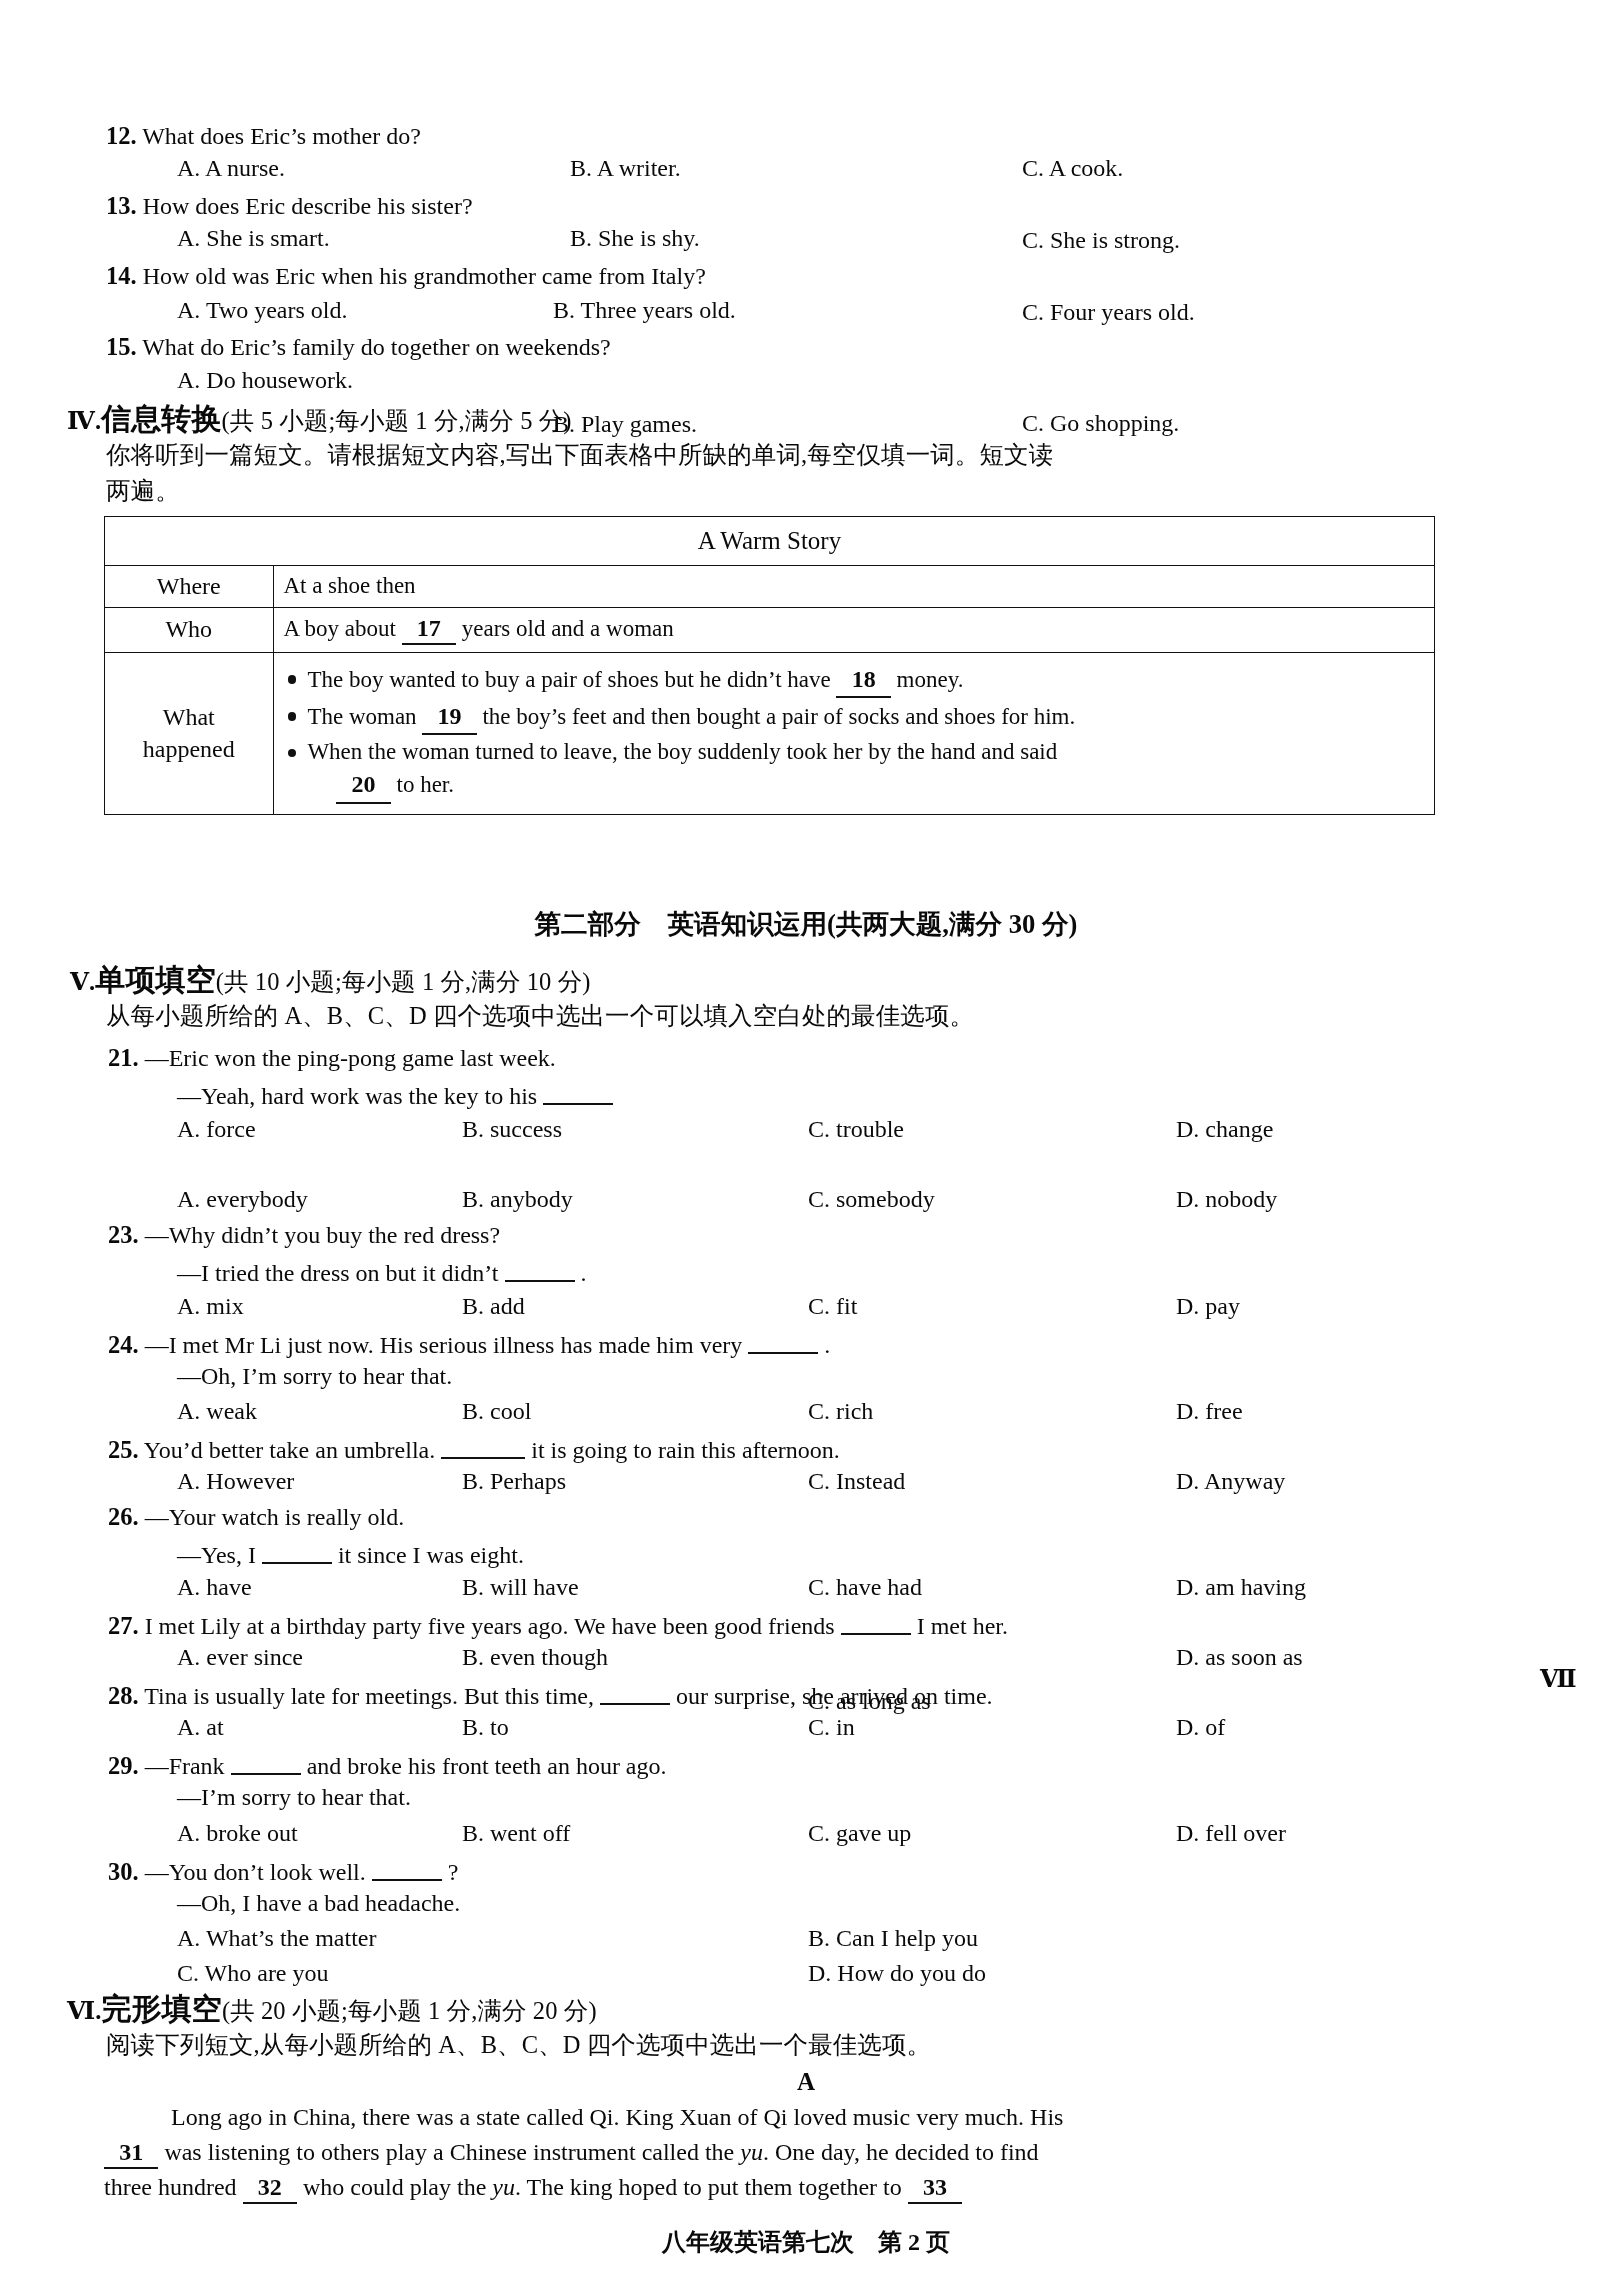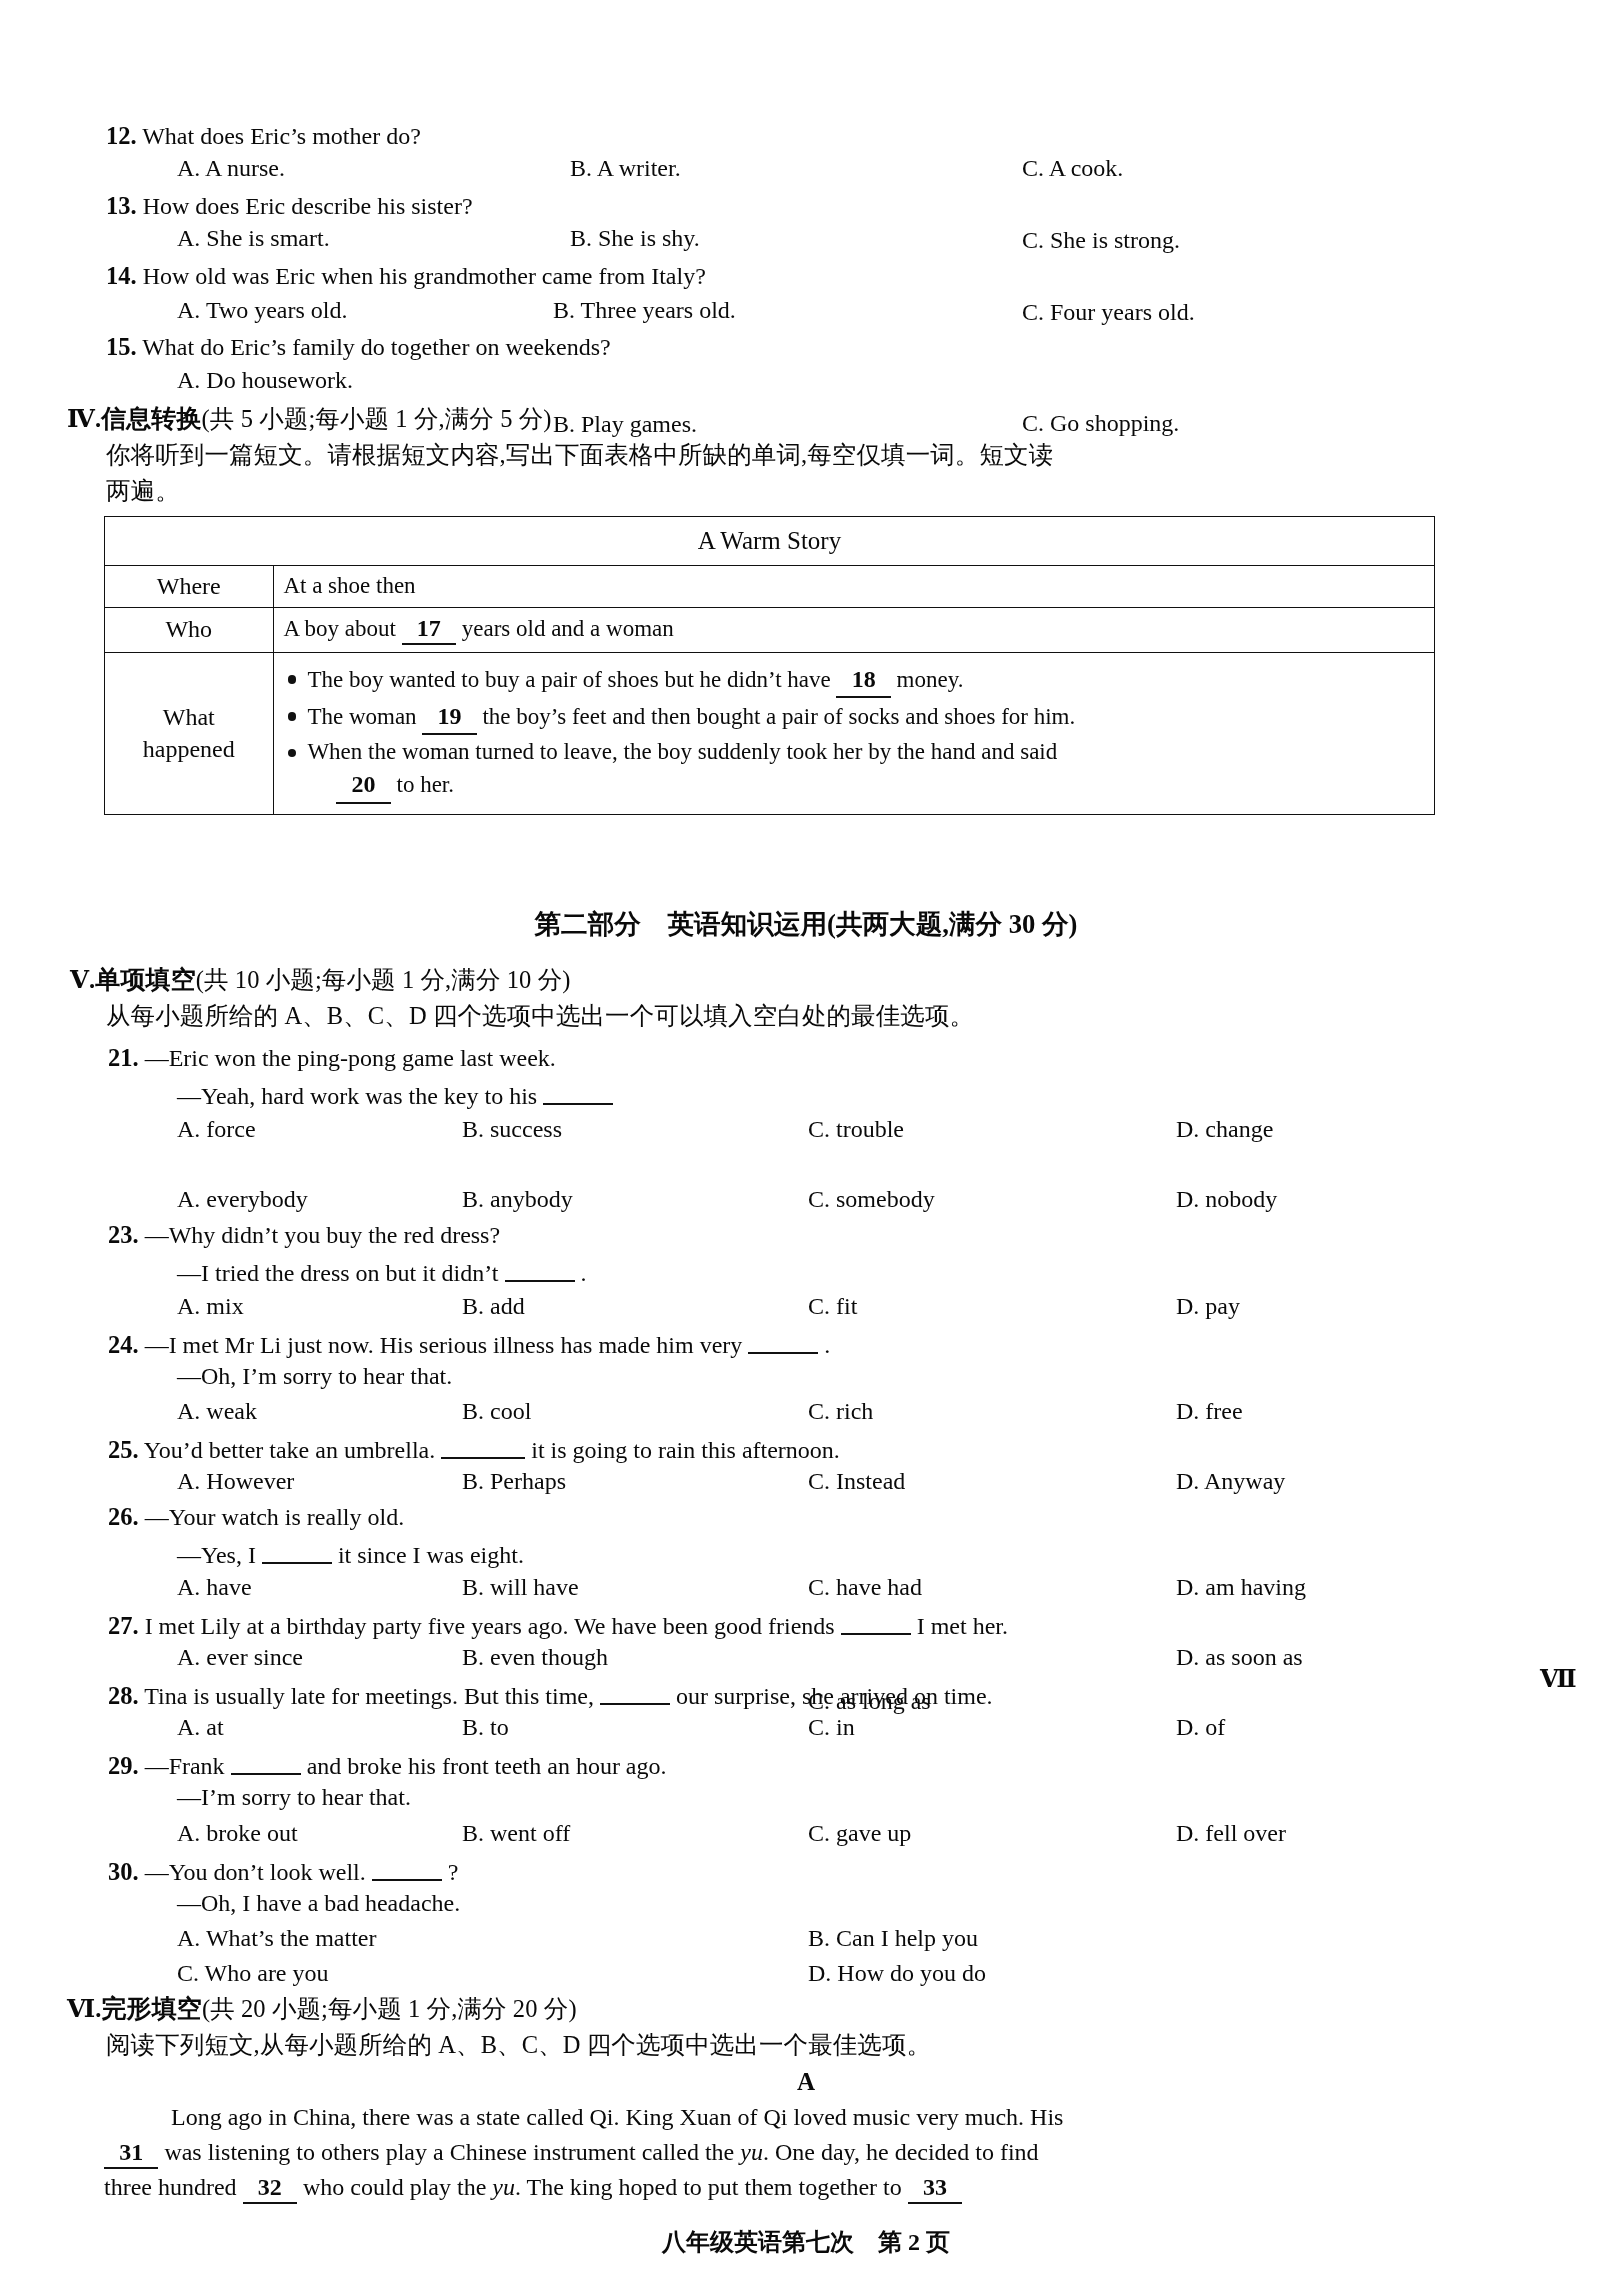--- a/index.html
+++ b/index.html
@@ -31,21 +31,21 @@
     line-height: 28px;
     letter-spacing: 0.1px;
   }
   .cn {
     font-family: "Liberation Serif", "DejaVu Serif", serif;
     font-size: 24.5px;
   }
   .cnb {
     font-family: "Liberation Serif", "DejaVu Serif", serif;
     font-weight: bold;
-    font-size: 25px;
+    font-size: 30px;
   }
   .qnum {
     font-weight: bold;
     font-size: 24.5px;
   }
   .rom {
     font-weight: bold;
     font-size: 24.5px;
     font-family: "Liberation Serif", "DejaVu Serif", serif;
   }

